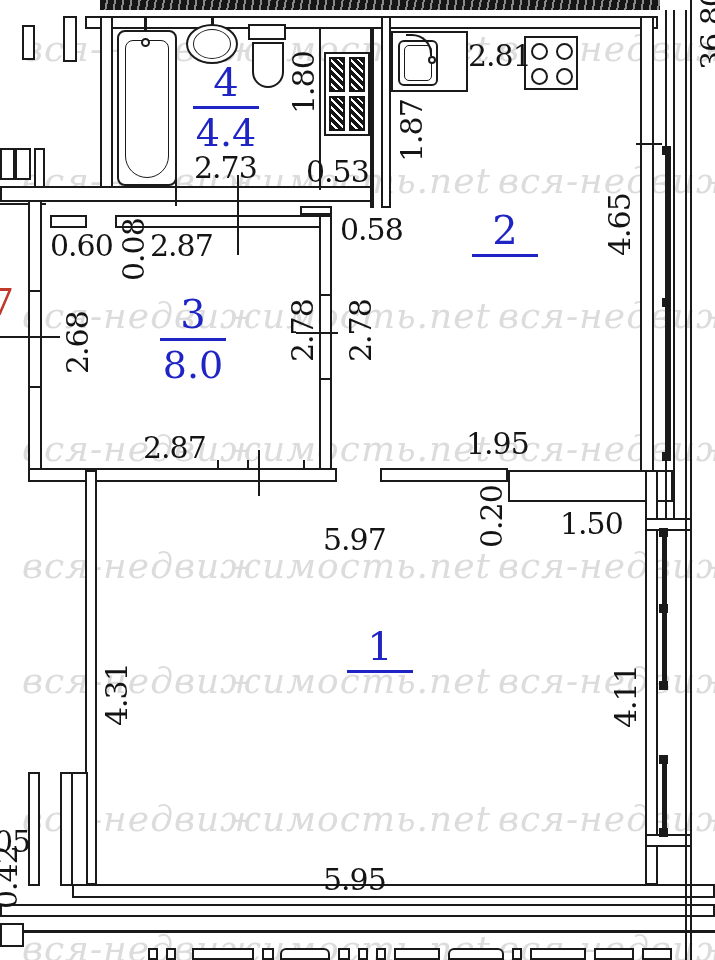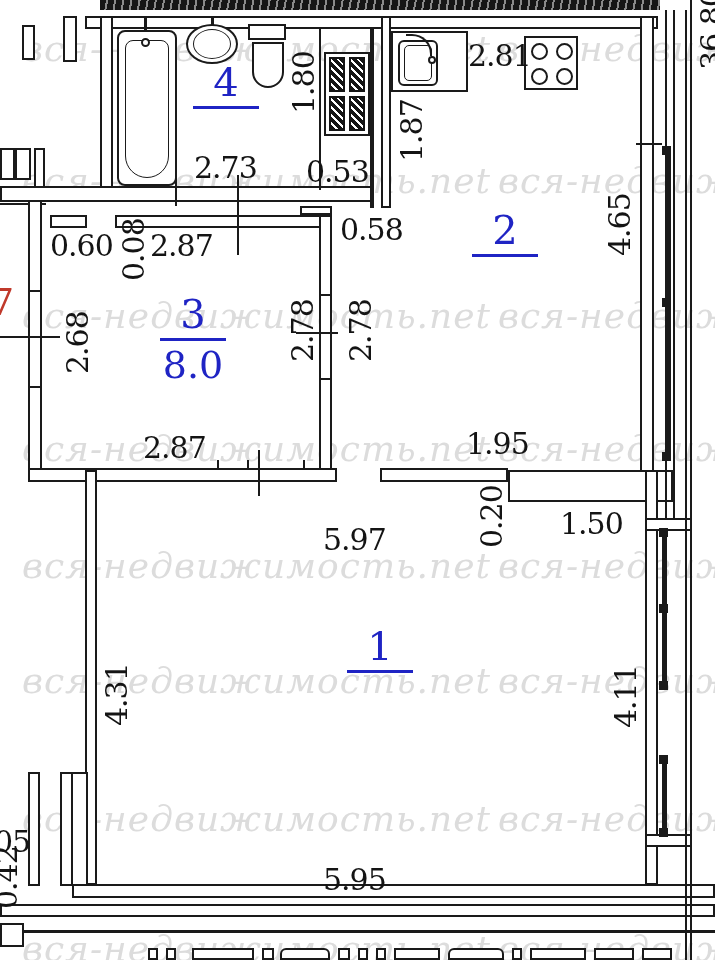--- a/index.html
+++ b/index.html
@@ -162,20 +162,21 @@
   </div>
   <div class="room-label" style="left:455px;top:210px;width:100px">
     <div class="rnum">2</div>
   </div>
   <div class="room-label" style="left:143px;top:294px;width:100px">
     <div class="rnum">3</div>
     <div class="rarea">8.0</div>
   </div>
   <div class="room-label" style="left:176px;top:62px;width:100px">
     <div class="rnum">4</div>
+    <div class="rarea">4.4</div>
   </div>
 
   <div class="dim" style="left:468px;top:38px">2.81</div>
   <div class="dimv" style="left:272px;top:70px;width:58px;height:30px">1.80</div>
   <div class="dim" style="left:306px;top:154px">0.53</div>
   <div class="dimv" style="left:380px;top:118px;width:58px;height:30px">1.87</div>
   <div class="dim" style="left:194px;top:150px">2.73</div>
   <div class="dim" style="left:340px;top:212px">0.58</div>
   <div class="dimv" style="left:588px;top:212px;width:58px;height:30px">4.65</div>
   <div class="dim" style="left:50px;top:228px">0.60</div>

